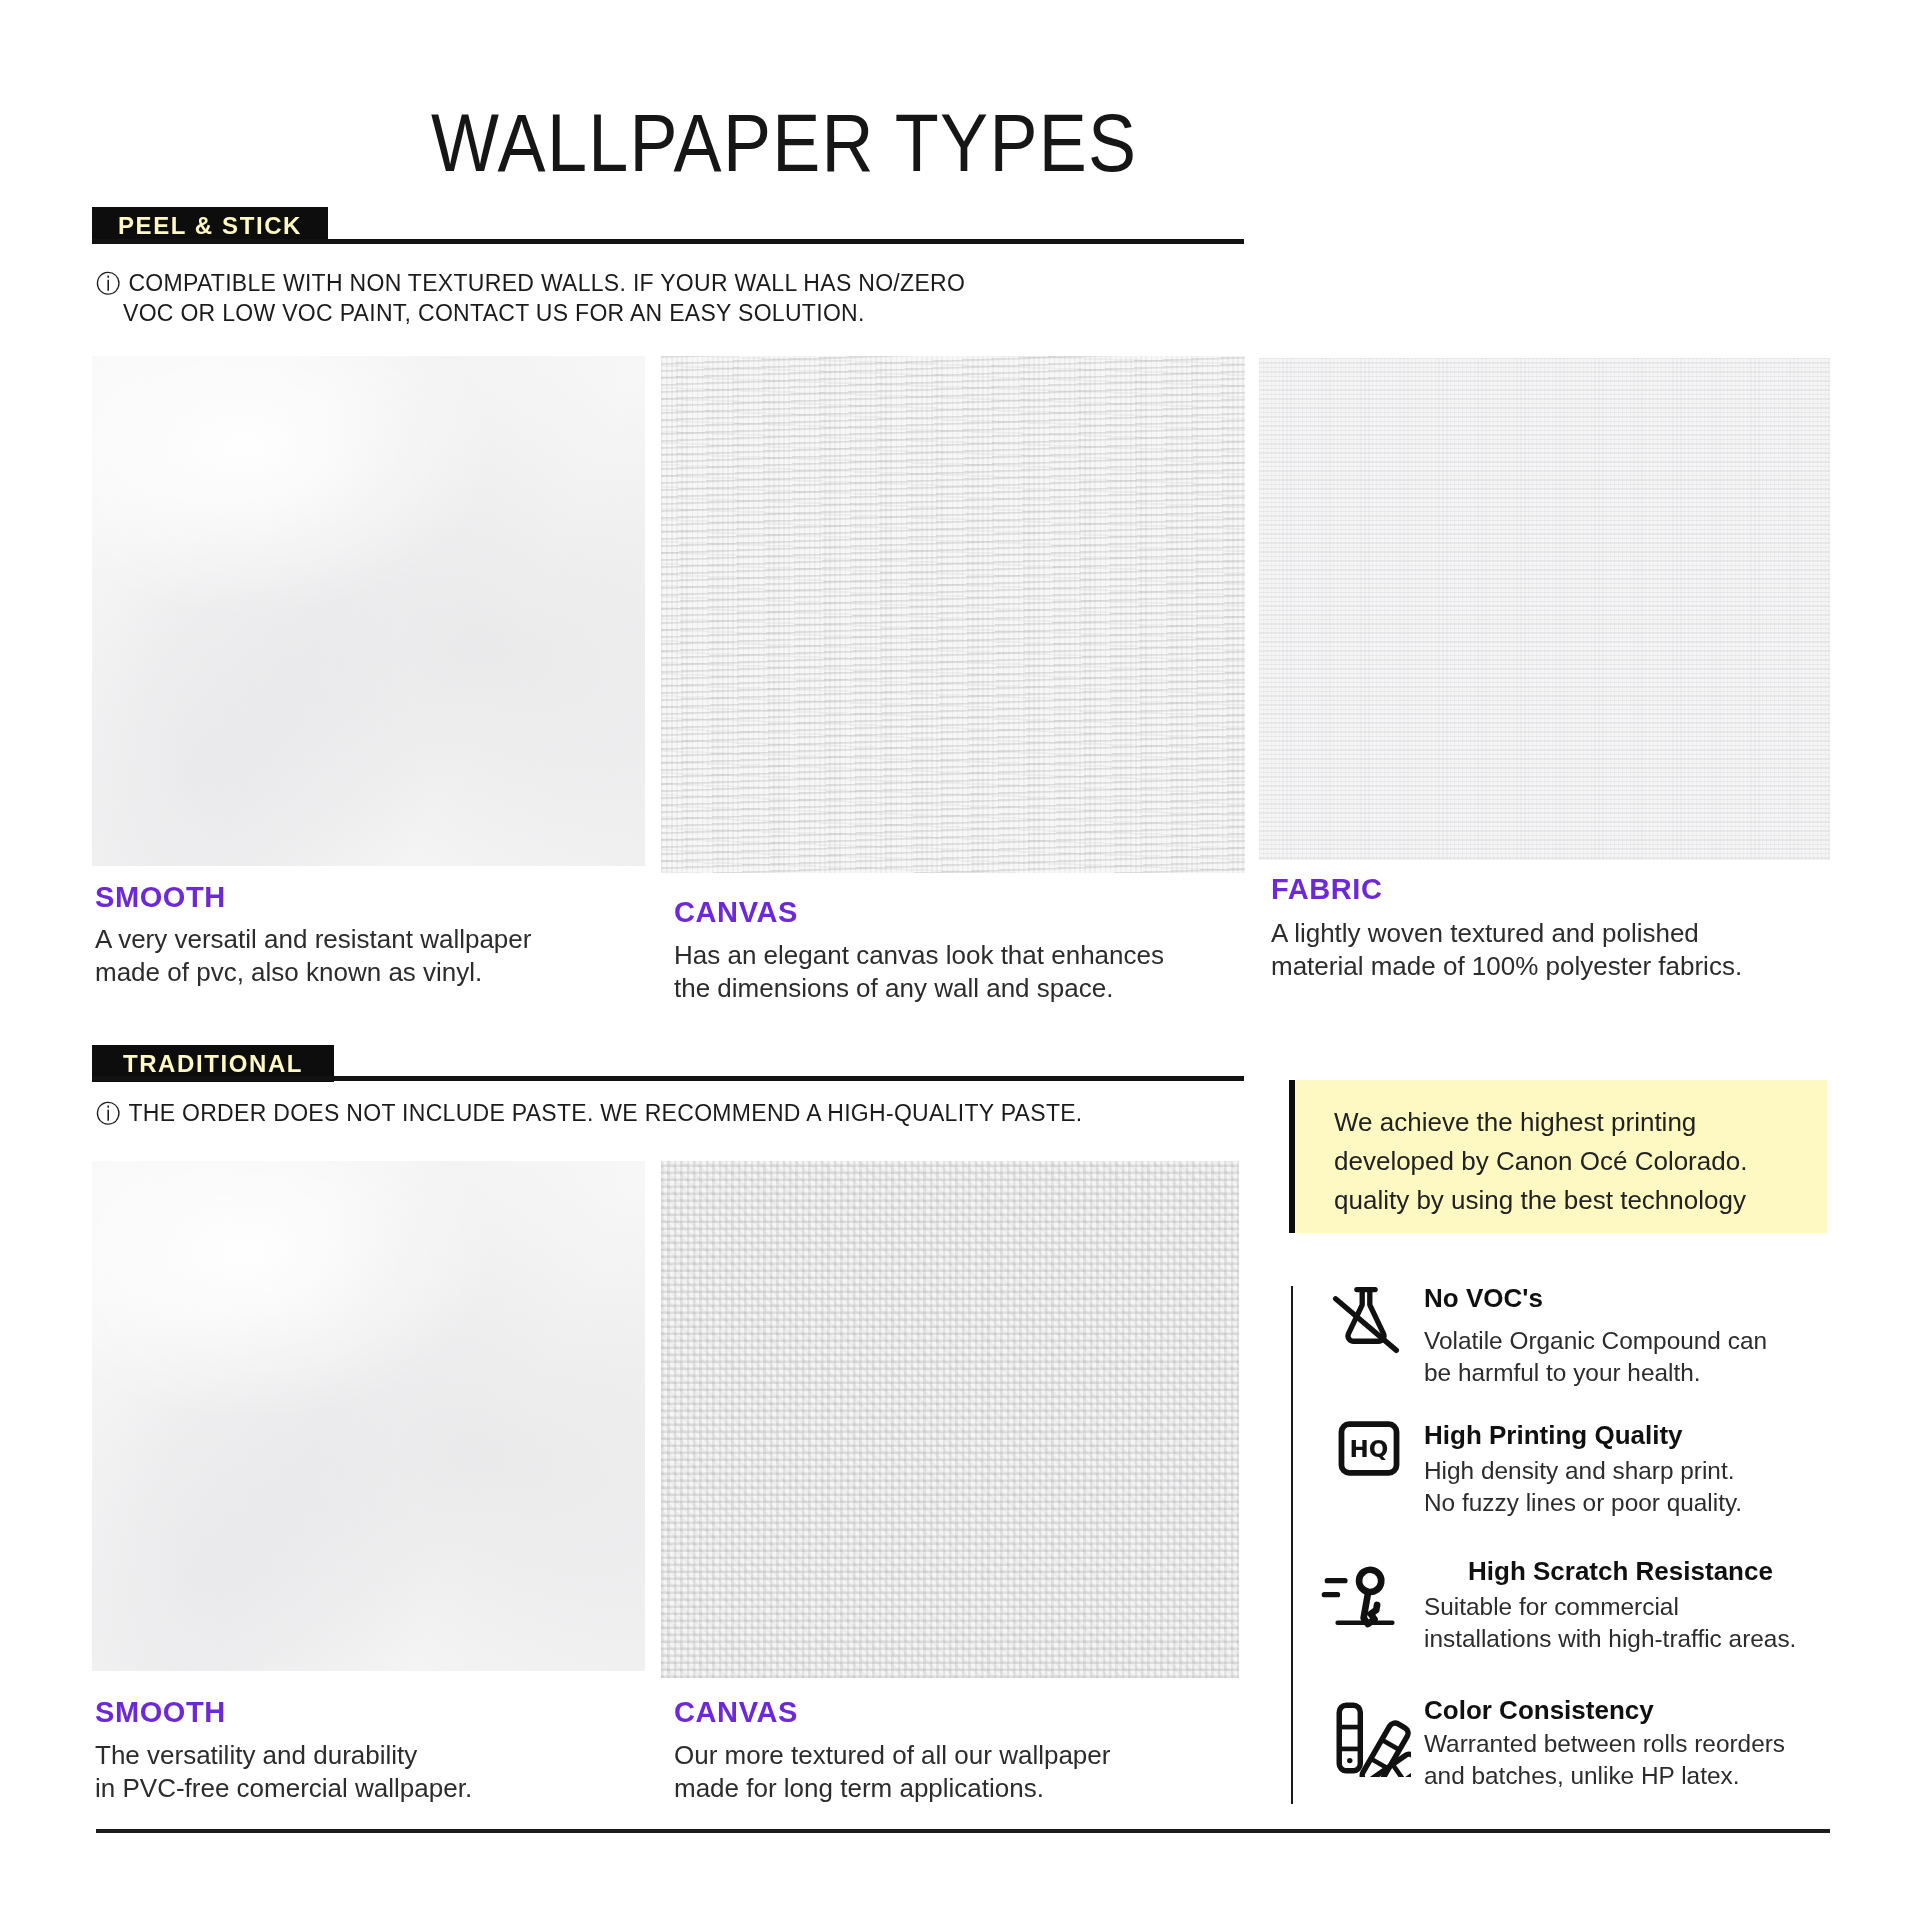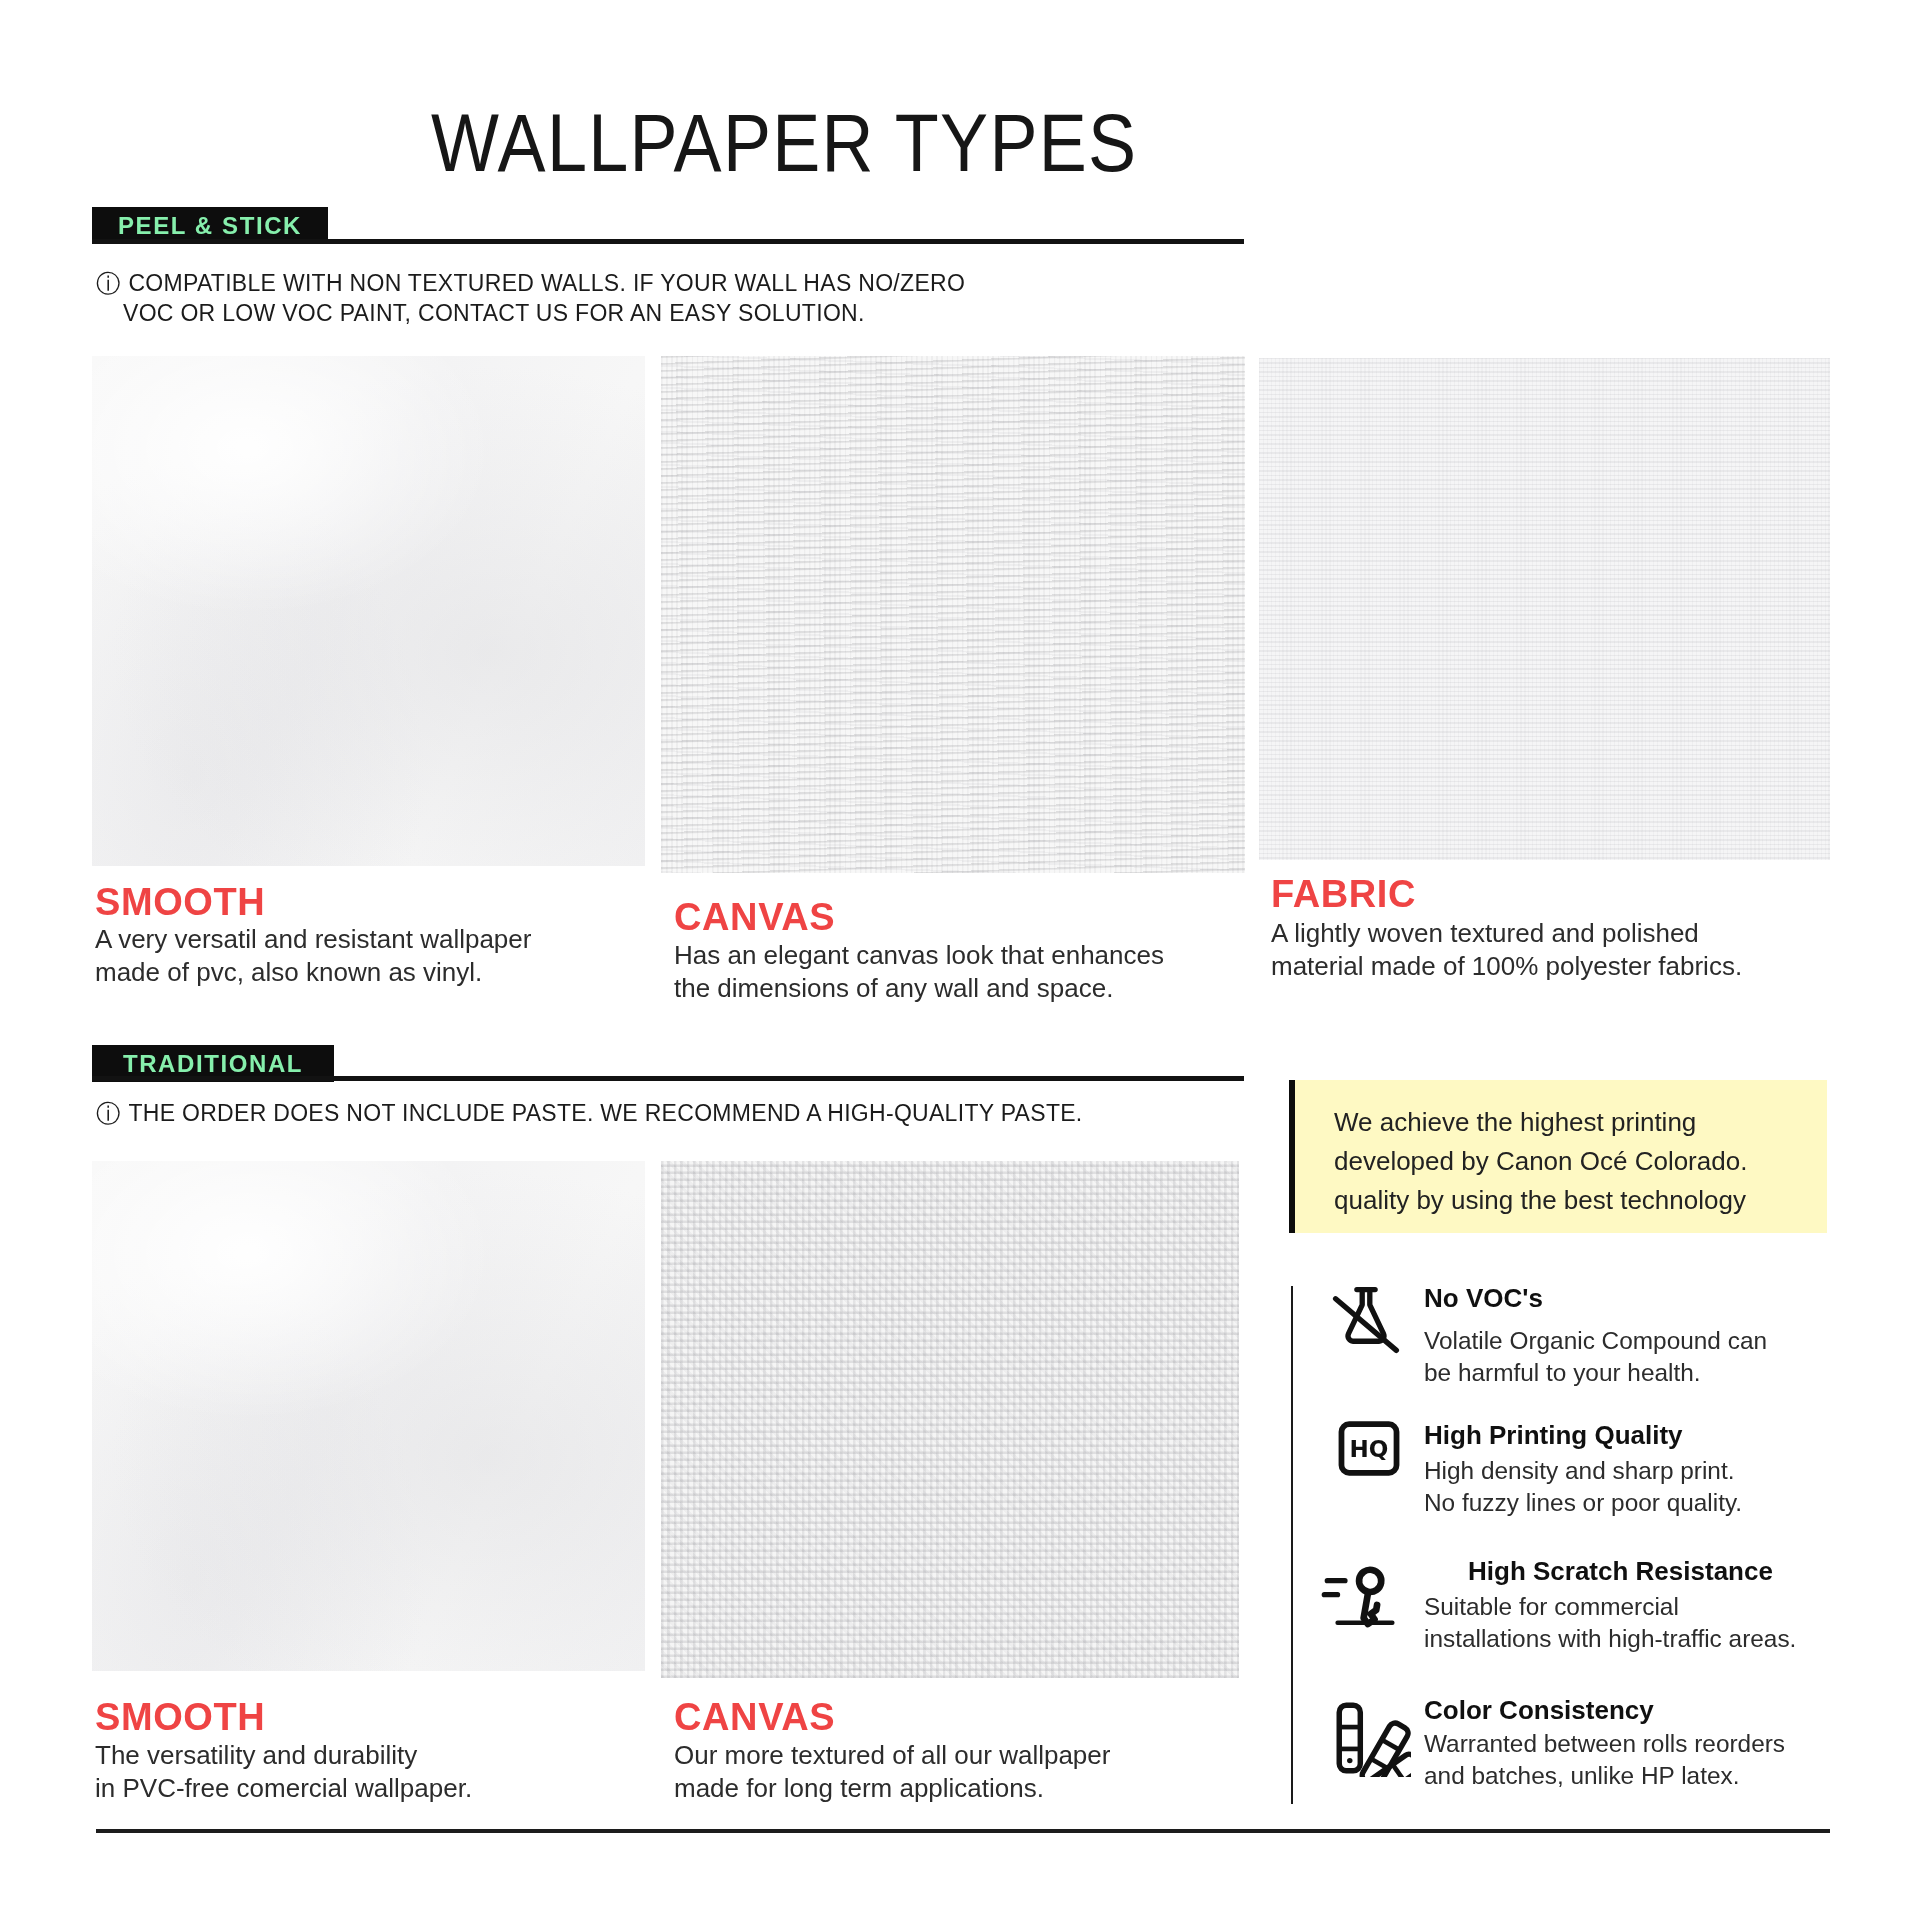--- a/index.html
+++ b/index.html
@@ -7,21 +7,21 @@
     position:relative;width:1900px;height:1926px;background:#ffffff;overflow:hidden;
     font-family:"Liberation Sans", sans-serif;color:#1b1b1b;
     -webkit-font-smoothing:antialiased;
   }
   .title{
     position:absolute;left:431px;top:96px;font-size:72px;font-weight:300;
     letter-spacing:1.3px;color:#161616;white-space:nowrap;
     transform:scaleY(1.14);transform-origin:left top;
   }
   .tag{
-    position:absolute;height:37px;background:#0d0d0d;color:#86efac;
+    position:absolute;height:37px;background:#0d0d0d;color:#fef9c3;
     display:flex;align-items:center;justify-content:center;
     font-size:24px;font-weight:600;letter-spacing:1.6px;white-space:nowrap;
   }
   .hrule{position:absolute;height:4.5px;background:#121212;}
   .note{position:absolute;font-size:23px;letter-spacing:0.3px;color:#1b1b1b;white-space:nowrap;}
   .info-glyph{display:inline-block;margin-right:7.7px;font-size:24.4px;line-height:1;position:relative;top:1.3px;}
   .swatch{position:absolute;}
   .tex-smooth{
     background-color:#f6f6f6;
     background-image:
@@ -43,21 +43,21 @@
       repeating-linear-gradient(180deg, rgba(150,150,158,0.13) 0px 1.3px, rgba(255,255,255,0) 1.3px 4.5px),
       repeating-linear-gradient(90deg, rgba(150,150,158,0.07) 0px 1.3px, rgba(255,255,255,0) 1.3px 3.9px);
   }
   .tex-canvas-rough{
     background-color:#f5f5f5;
     background-image:
       repeating-linear-gradient(0deg, rgba(110,110,118,0.16) 0px 1.9px, rgba(255,255,255,0) 3.2px 7px),
       repeating-linear-gradient(90deg, rgba(110,110,118,0.13) 0px 1.9px, rgba(255,255,255,0) 3.2px 6.4px),
       repeating-linear-gradient(45deg, rgba(140,140,148,0.07) 0px 3.2px, rgba(255,255,255,0) 3.2px 9px);
   }
-  .sw-name{position:absolute;font-size:38px;font-weight:600;letter-spacing:0.6px;color:#ef4444;white-space:nowrap;}
+  .sw-name{position:absolute;font-size:29px;font-weight:600;letter-spacing:0.6px;color:#6d28d9;white-space:nowrap;}
   .sw-desc{position:absolute;font-size:26px;line-height:33px;color:#2c2c2c;white-space:nowrap;}
   .panel-bar{position:absolute;background:#0d0d0d;}
   .panel{position:absolute;background:#fef9c3;box-sizing:border-box;padding:23px 0 0 39px;}
   .panel div{font-size:26px;line-height:39px;color:#222222;white-space:nowrap;}
   .vrule{position:absolute;background:#1a1a1a;}
   .feat-title{position:absolute;font-size:26px;font-weight:600;color:#101010;white-space:nowrap;}
   .feat-desc{position:absolute;font-size:24.4px;line-height:32px;color:#2c2c2c;white-space:nowrap;}
   .icon-box{position:absolute;}
   .icon-box svg{display:block;width:100%;height:100%;}
   .bottom-rule{position:absolute;height:3.9px;background:#1c1c1c;}

